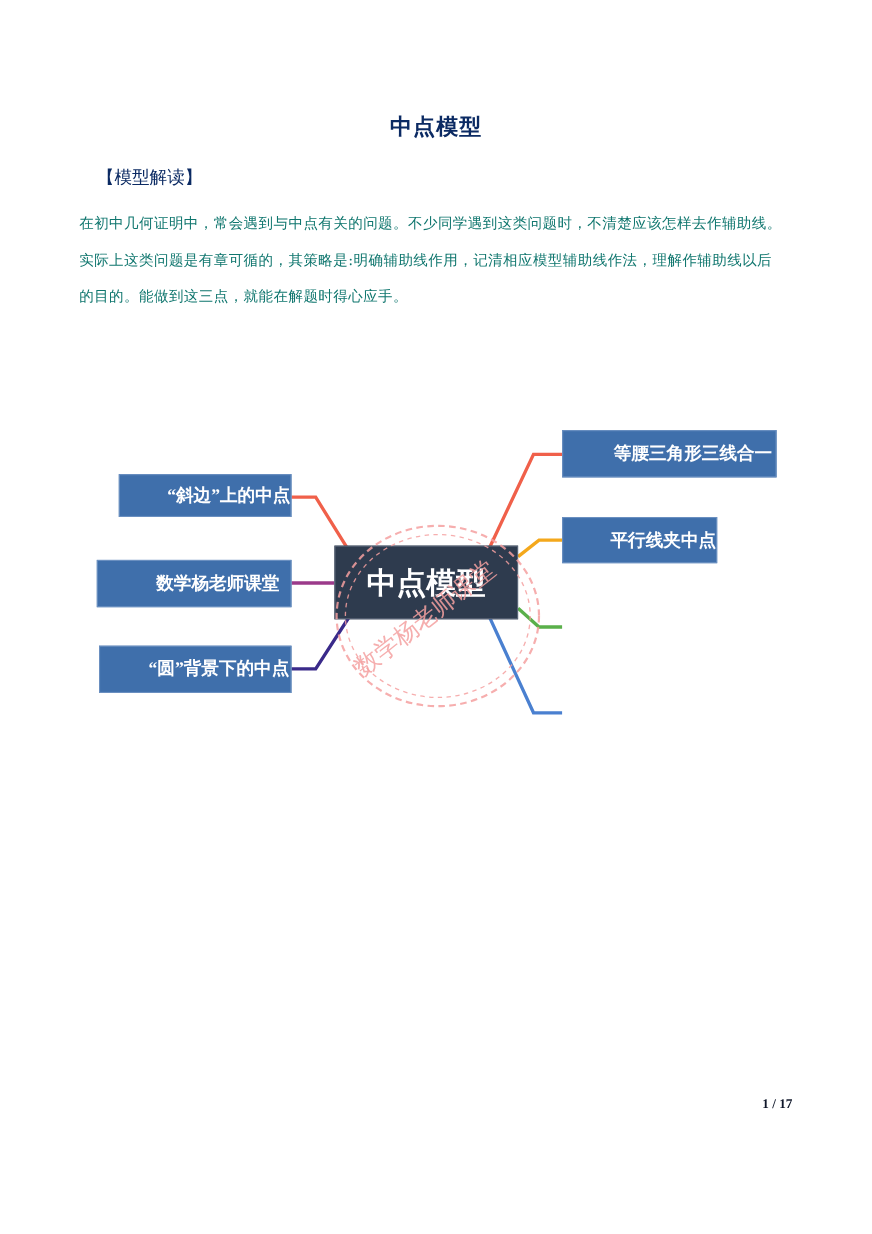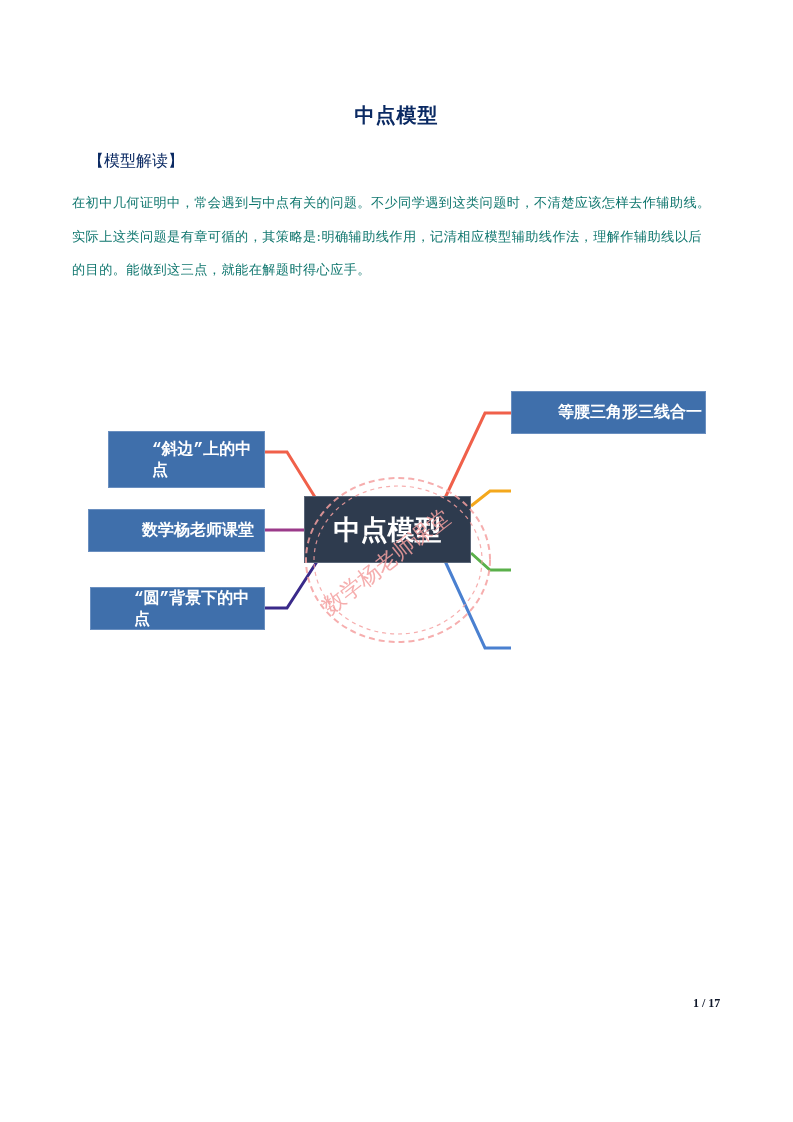--- a/index.html
+++ b/index.html
@@ -3,21 +3,21 @@
 <meta charset="utf-8">
 <style>
   html, body { margin:0; padding:0; background:#ffffff; }
   body { width:793px; height:1122px; position:relative; overflow:hidden;
          font-family:"DejaVu Serif","Liberation Serif",serif; }
   .title { position:absolute; left:0; width:793px; top:102px; text-align:center;
            font-size:20px; font-weight:bold; color:#0b2a63; letter-spacing:1px; }
   .section { position:absolute; left:88px; top:151px; font-size:16px; font-weight:normal; color:#0b2a63; }
   .para { position:absolute; left:72px; width:660px; font-size:13.2px; color:#0f766e; letter-spacing:0.4px; white-space:nowrap; }
   .map { position:absolute; left:0; top:0; width:793px; height:1122px; }
-  .box { position:absolute; background:#3f6fab; color:#fff; font-family:Liberation Mono, monospace;
+  .box { position:absolute; background:#3f6fab; color:#fff; font-family:Liberation Serif, serif;
          font-weight:bold; font-size:16px; display:flex; align-items:center; justify-content:center;
          border:1px solid #6a8fc0; box-sizing:border-box;padding-left:43px; }
   .center { position:absolute; left:304px; top:496px; width:167px; height:67px; background:#2e3b4e;
             color:#fff; font-family:"DejaVu Sans","Liberation Sans",sans-serif; font-weight:bold; font-size:27px;
             display:flex; align-items:center; justify-content:center; border:1px solid #5a6678; box-sizing:border-box; }
   .stamp { position:absolute; left:0; top:0; pointer-events:none; }
   .page-num { position:absolute; left:693px; top:996px; font-size:12px; font-weight:bold; color:#0f172a;
               font-family:"Liberation Serif",serif; }
 </style>
 </head>
@@ -35,27 +35,28 @@
     <polyline points="265,452 287,452 318,502" fill="none" stroke="#f0604a" stroke-width="3"></polyline>
     <polyline points="265,530 304,530" fill="none" stroke="#9b3a8a" stroke-width="3"></polyline>
     <polyline points="265,608 287,608 318,560" fill="none" stroke="#3a2a8a" stroke-width="3"></polyline>
 
     <polyline points="445,498 485,413 511,413" fill="none" stroke="#f0604a" stroke-width="3"></polyline>
     <polyline points="471,506 490,491 511,491" fill="none" stroke="#f4a81c" stroke-width="3"></polyline>
     <polyline points="471,553 490,570 511,570" fill="none" stroke="#5ab04a" stroke-width="3"></polyline>
     <polyline points="445,561 485,648 511,648" fill="none" stroke="#4a80d0" stroke-width="3"></polyline>
   </svg>
 
-  <div class="box" style="left:108px;top:431px;width:157px;height:57px">“斜边”上的中点</div>
+  <div class="box" style="left:108px;top:431px;width:157px;height:39px">“斜边”上的中点</div>
   <div class="box" style="left:88px;top:509px;width:177px;height:43px">数学杨老师课堂</div>
   <div class="box" style="left:90px;top:587px;width:175px;height:43px">“圆”背景下的中点</div>
 
   <div class="center">中点模型</div>
 
   <div class="box" style="left:511px;top:391px;width:195px;height:43px">等腰三角形三线合一</div>
+  <div class="box" style="left:511px;top:470px;width:141px;height:42px">平行线夹中点</div>
 
   <svg class="stamp" width="793" height="1122">
     <ellipse cx="398" cy="560" rx="92" ry="82" fill="none" stroke="#f4a0a0" stroke-width="2" stroke-dasharray="6,4" opacity="0.85"></ellipse>
     <ellipse cx="398" cy="560" rx="84" ry="74" fill="none" stroke="#f4a0a0" stroke-width="1.2" stroke-dasharray="4,4" opacity="0.85"></ellipse>
     <text x="330" y="615" transform="rotate(-38 330 615)" font-family="DejaVu Sans, sans-serif" font-size="22" fill="#f4a0a0" opacity="0.85">数学杨老师课堂</text>
   </svg>
 </div>
 
 <div class="page-num">1 / 17</div>
 

